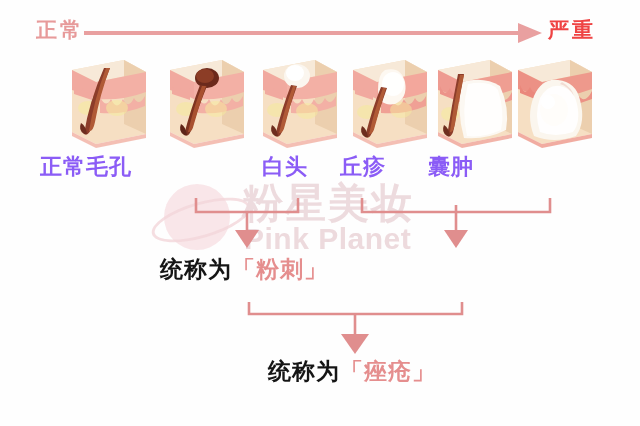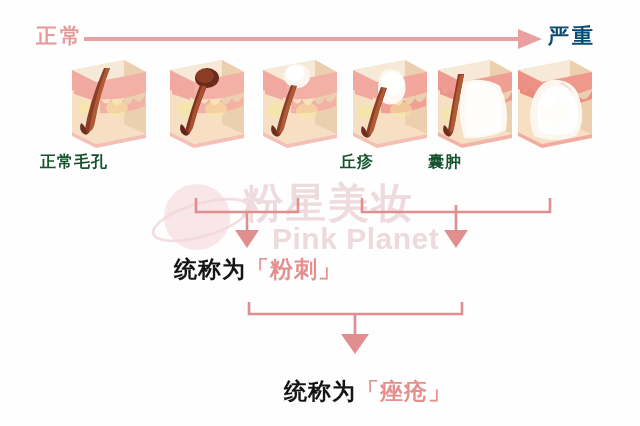--- a/index.html
+++ b/index.html
@@ -73,62 +73,61 @@
   }
   .wm-en {
     position: absolute;
     left: 94px;
     top: 44px;
     font-size: 30px;
     font-weight: bold;
     letter-spacing: .5px;
     color: #eddadd;
     white-space: nowrap;
-    margin-left: 28px;
-  }
-
-  
-  .header-row { position: absolute; left: 0; top: 14px; width: 640px; height: 44px; z-index: 4; text-decoration: underline; }
+  }
+
+  
+  .header-row { position: absolute; left: 0; top: 8px; width: 640px; height: 44px; z-index: 4; text-decoration: underline; }
   .hdr-label {
     position: absolute;
     top: 8px;
     font-size: 21px;
     font-weight: bold;
     color: #e79a9a;
     letter-spacing: 3px;
     white-space: nowrap;
     font-family: "DejaVu Sans", "Liberation Sans", sans-serif;
   }
   .hdr-left  { left: 36px; }
-  .hdr-right { left: 548px; color: #0c4a6e; }
+  .hdr-right { left: 548px; color: #ef4444; }
   .hdr-arrow { position: absolute; left: 84px; top: 14px; }
 
   
   .blocks { position: absolute; left: 0; top: 52px; width: 640px; height: 100px; z-index: 3; }
   .skin { position: absolute; top: 0; width: 92px; height: 98px; }
 
   
   .labels { position: absolute; left: 0; top: 152px; width: 640px; height: 34px; z-index: 4; }
   .cat-label {
     position: absolute;
     top: 0;
-    font-size: 16px;
-    font-weight: bold;
-    color: #14532d;
+    font-size: 22px;
+    font-weight: bold;
+    color: #8b5cf6;
     letter-spacing: 1px;
     white-space: nowrap;
     font-family: "DejaVu Sans", "Liberation Sans", sans-serif;
   }
 
   
   .connectors { position: absolute; left: 0; top: 0; width: 640px; height: 426px; z-index: 5; }
 
   
-  .mid-row { position: absolute; left: 16px; top: 254px; width: 532px; height: 34px; z-index: 6; }
-  .bot-row { position: absolute; left: 16px; top: 356px; width: 562px; height: 34px; z-index: 6; margin-top: 20px; }
+  .mid-row { position: absolute; left: 2px; top: 254px; width: 532px; height: 34px; z-index: 6; }
+  .bot-row { position: absolute; left: 0; top: 356px; width: 562px; height: 34px; z-index: 6; }
   .phrase {
     position: absolute;
     top: 0;
     font-size: 23px;
     font-weight: bold;
     letter-spacing: 1px;
     white-space: nowrap;
     font-family: "DejaVu Sans", "Liberation Sans", sans-serif;
   }
   .ink  { color: #151515; }
@@ -272,20 +271,21 @@
         <ellipse cx="46" cy="58" rx="14" ry="16" fill="#fffdfa"></ellipse>
         <ellipse cx="40" cy="50" rx="7" ry="7" fill="#ffffff"></ellipse>
         <path d="M54,30 q10,6 12,14 q-6,-10 -14,-12 z" fill="#f0d5cc" opacity=".8"></path>
         <polygon points="10,80 34,92 84,82 84,86 34,96 10,84" fill="#ef9d90" opacity=".85"></polygon>
       </g>
     </svg>
   </div>
 
   <div class="labels">
     <div class="cat-label" style="left:40px">正常毛孔</div>
+    <div class="cat-label" style="left:262px">白头</div>
     <div class="cat-label" style="left:428px">囊肿</div>
     <div class="cat-label" style="left:340px">丘疹</div>
   </div>
 
   <svg class="connectors" viewBox="0 0 640 426">
     <g stroke="#e08e8e" stroke-width="2.6" fill="none" stroke-linecap="butt">
 
       <path d="M196,198 L196,212 L298,212 L298,198"></path>
       <line x1="247" y1="212" x2="247" y2="232"></line>
 

